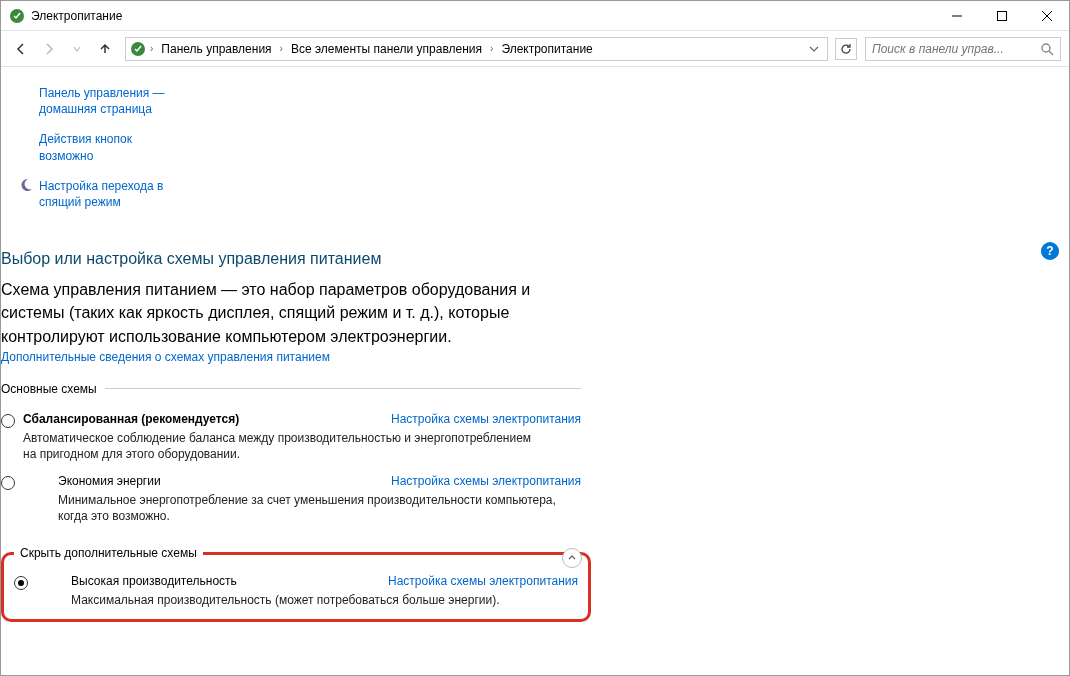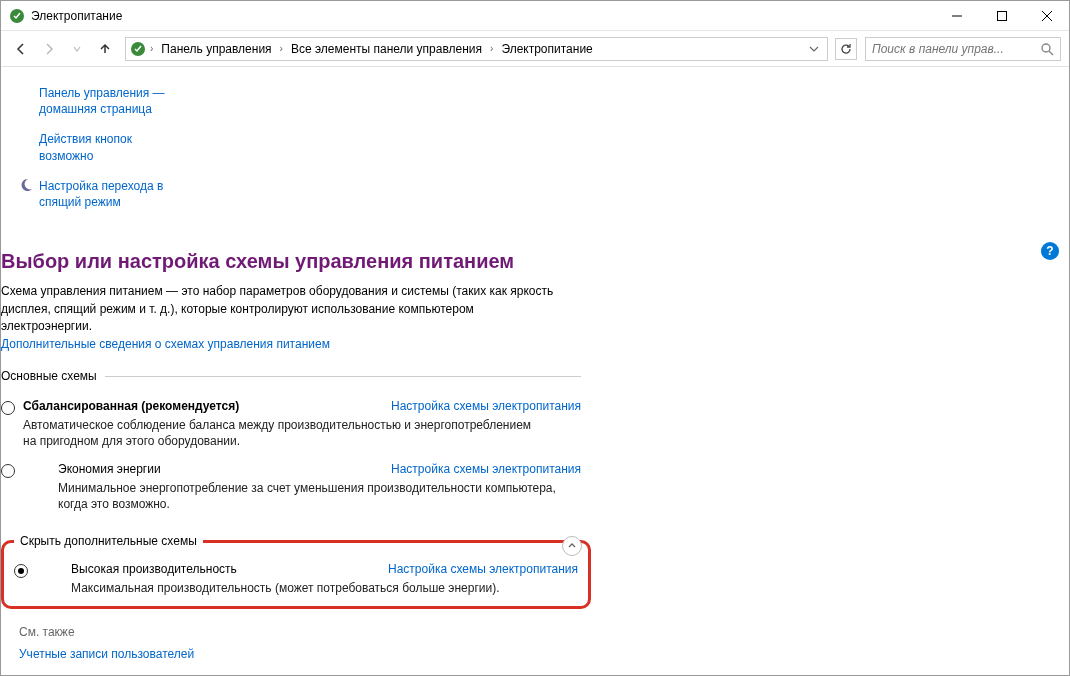--- a/index.html
+++ b/index.html
@@ -29,22 +29,22 @@
   
   .bodyarea { display: flex; height: calc(100% - 66px); position: relative; flex-direction: column; }
   .sidebar { width: 200px; padding: 18px 12px 12px 18px; font-size: 12px; }
   .sidebar a, .content a, .seealso a { color: #0066cc; text-decoration: none; cursor: default; }
   .sidebar .item { display: flex; align-items: flex-start; gap: 6px; margin-bottom: 14px; line-height: 1.35; }
   .sidebar .item .bullet { width: 14px; flex: 0 0 14px; }
 
   .content { flex: 1; padding: 14px 40px 12px 0; position: relative; }
   .helpbtn { position: absolute; top: 6px; right: 10px; width: 18px; height: 18px; border-radius: 50%; background: #0078d7; color: #fff; font-weight: bold; display: flex; align-items: center; justify-content: center; font-size: 12px; }
 
-  h1.pagetitle { color: #701a75; font-size: 20px; font-weight: bold; margin-bottom: 10px; }
-  .desc { font-size: 12px; line-height: 1.45; margin-bottom: 2px; max-width: 560px; }
+  h1.pagetitle { color: #0c4a6e; font-size: 16px; font-weight: normal; margin-bottom: 10px; }
+  .desc { font-size: 16px; line-height: 1.45; margin-bottom: 2px; max-width: 560px; }
   .desclink { font-size: 12px; text-decoration: underline; }
 
   fieldset.group { border: none; border-top: 1px solid #ccc; margin-top: 18px; padding-top: 10px; width: 580px; }
   fieldset.group legend { font-size: 12px; padding-right: 8px; color: #000; }
   fieldset.hidegroup { border: 3px solid #d93025; border-radius: 10px; width: 590px; margin-top: 22px; padding: 8px 10px 10px 10px; position: relative; }
   fieldset.hidegroup legend { font-size: 12px; padding: 0 6px; }
   .hidegroup .collapse { position: absolute; top: -12px; right: 6px; width: 20px; height: 20px; border: 1px solid #bbb; border-radius: 50%; background: #fff; display: flex; align-items: center; justify-content: center; font-size: 10px; color: #555; }
 
   .plan { display: flex; align-items: flex-start; gap: 8px; margin-top: 6px; margin-bottom: 12px; }
   .plan:last-child { margin-bottom: 0; gap: 43px; }
@@ -218,18 +218,14 @@
           <div class="planhead">
             <span class="planname">Высокая производительность</span>
             <a class="planlink">Настройка схемы электропитания</a>
           </div>
           <div class="plandesc">Максимальная производительность (может потребоваться больше энергии).</div>
         </div>
       </div>
     </fieldset>
   </div>
 
-  <div class="seealso">
-    <div class="hdr">См. также</div>
-    <a>Учетные записи пользователей</a>
-  </div>
 
 </div>
 
 </body></html>

